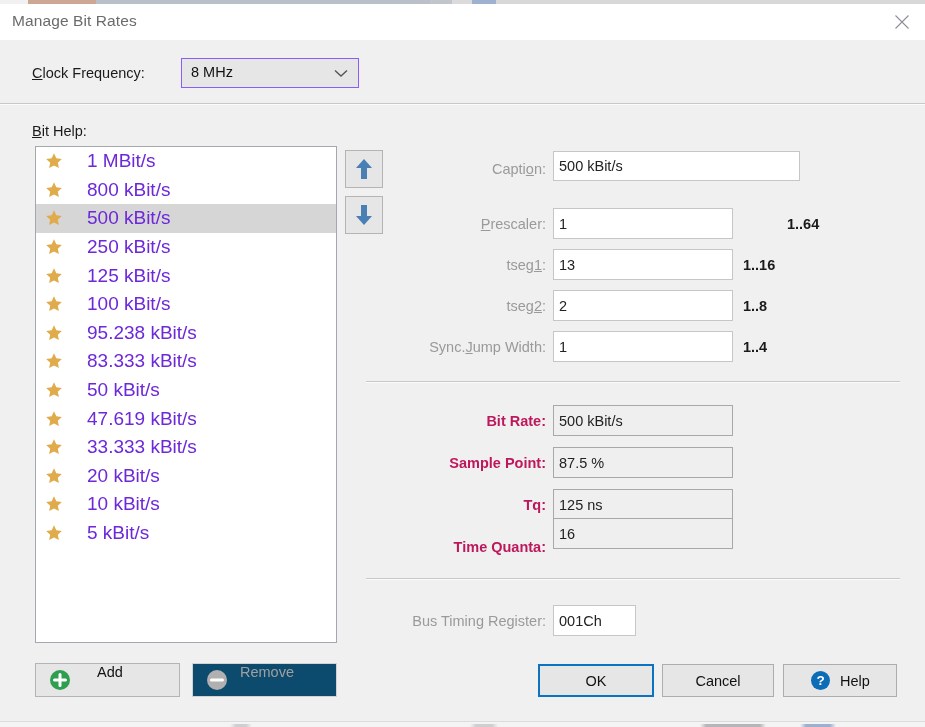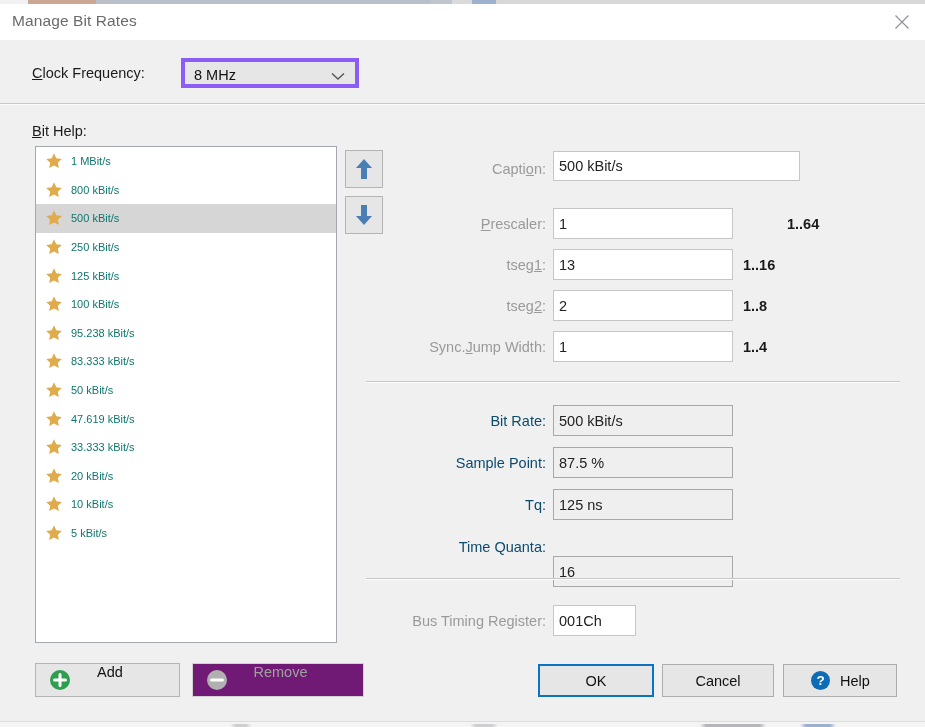--- a/index.html
+++ b/index.html
@@ -76,21 +76,21 @@
 
   
   .clock-label {
     position: absolute; left: 32px; top: 65px;
     font-size: 14.5px; color: #1a1a1a; white-space: nowrap;
   }
   .combo {
     position: absolute; left: 181px; top: 58px;
     width: 178px; height: 30px;
     background: #e6e6e6;
-    border: 4px solid #8b5cf6;
+    border: 1px solid #8b5cf6;
     box-sizing: border-box;
   }
   .combo-value {
     position: absolute; left: 9px; top: 5px;
     font-size: 14.5px; color: #111; white-space: nowrap;
   }
   .combo-arrow {
     position: absolute; right: 10px; top: 10px;
   }
 
@@ -114,22 +114,22 @@
     padding-left: 7px;
     box-sizing: border-box;
   }
   .list-row.selected { background: #d6d6d6; }
   .list-row .ico {
     width: 22px; height: 20px;
     display: flex; align-items: center; justify-content: center;
     flex: 0 0 22px;
   }
   .list-row .lbl {
-    font-size: 11px; color: #0f766e;
-    margin-left: 6px; white-space: nowrap;
+    font-size: 19px; color: #6d28d9;
+    margin-left: 22px; white-space: nowrap;
   }
 
   
   .movebtn {
     position: absolute; left: 345px;
     width: 38px; height: 38px;
     background: #e6e6e6;
     border: 1px solid #b4b4b4;
     box-sizing: border-box;
     display: flex; align-items: center; justify-content: center;
@@ -150,32 +150,32 @@
     margin-left: 13px;
     flex: 0 0 22px;
     display: flex; align-items: center; justify-content: center;
   }
   .lowbtn .txt {
     flex: 1; text-align: center;
     font-size: 14.5px; color: #111;
     padding-right: 30px;
   }
   #btn-add    { left: 35px;  width: 145px; }
-  #btn-remove { left: 192px; width: 172px; background: #701a75; border-color: #d2d2d2; }
+  #btn-remove { left: 192px; width: 145px; background: #0c4a6e; border-color: #d2d2d2; }
   #btn-remove .txt { color: #a0a0a0; }
 
   
   .fld-label {
     position: absolute;
     font-size: 14.5px;
     text-align: right;
     white-space: nowrap;
   }
   .fld-label.dim  { color: #9a9a9a; }
-  .fld-label.bold { color: #0c4a6e; font-weight: normal; }
+  .fld-label.bold { color: #be185d; font-weight: bold; }
 
   .fld-input {
     position: absolute;
     box-sizing: border-box;
     font-size: 14.5px;
     color: #222;
     padding-left: 5px;
     display: flex; align-items: center;
     background: #ffffff;
     border: 1px solid #c6c6c6;
@@ -424,21 +424,21 @@
   <div class="fld-input ro" style="left:553px; top:447px; width:180px; height:31px;">
     <span>87.5 %</span>
   </div>
 
   <div class="fld-label bold" style="left:400px; top:497px; width:146px;">Tq:</div>
   <div class="fld-input ro" style="left:553px; top:489px; width:180px; height:31px;">
     <span>125 ns</span>
   </div>
 
   <div class="fld-label bold" style="left:400px; top:539px; width:146px;">Time Quanta:</div>
-  <div class="fld-input ro" style="left:553px; top:556px; width:180px; height:31px;">
+  <div class="fld-input ro" style="left:553px; top:518px; width:180px; height:31px;">
     <span>16</span>
   </div>
 
   <div class="sep-mid" style="top:578px;"></div>
 
   <div class="fld-label dim" style="left:360px; top:613px; width:186px;">Bus Timing Register:</div>
   <div class="fld-input" style="left:553px; top:605px; width:83px; height:31px;">
     <span>001Ch</span>
   </div>
 

